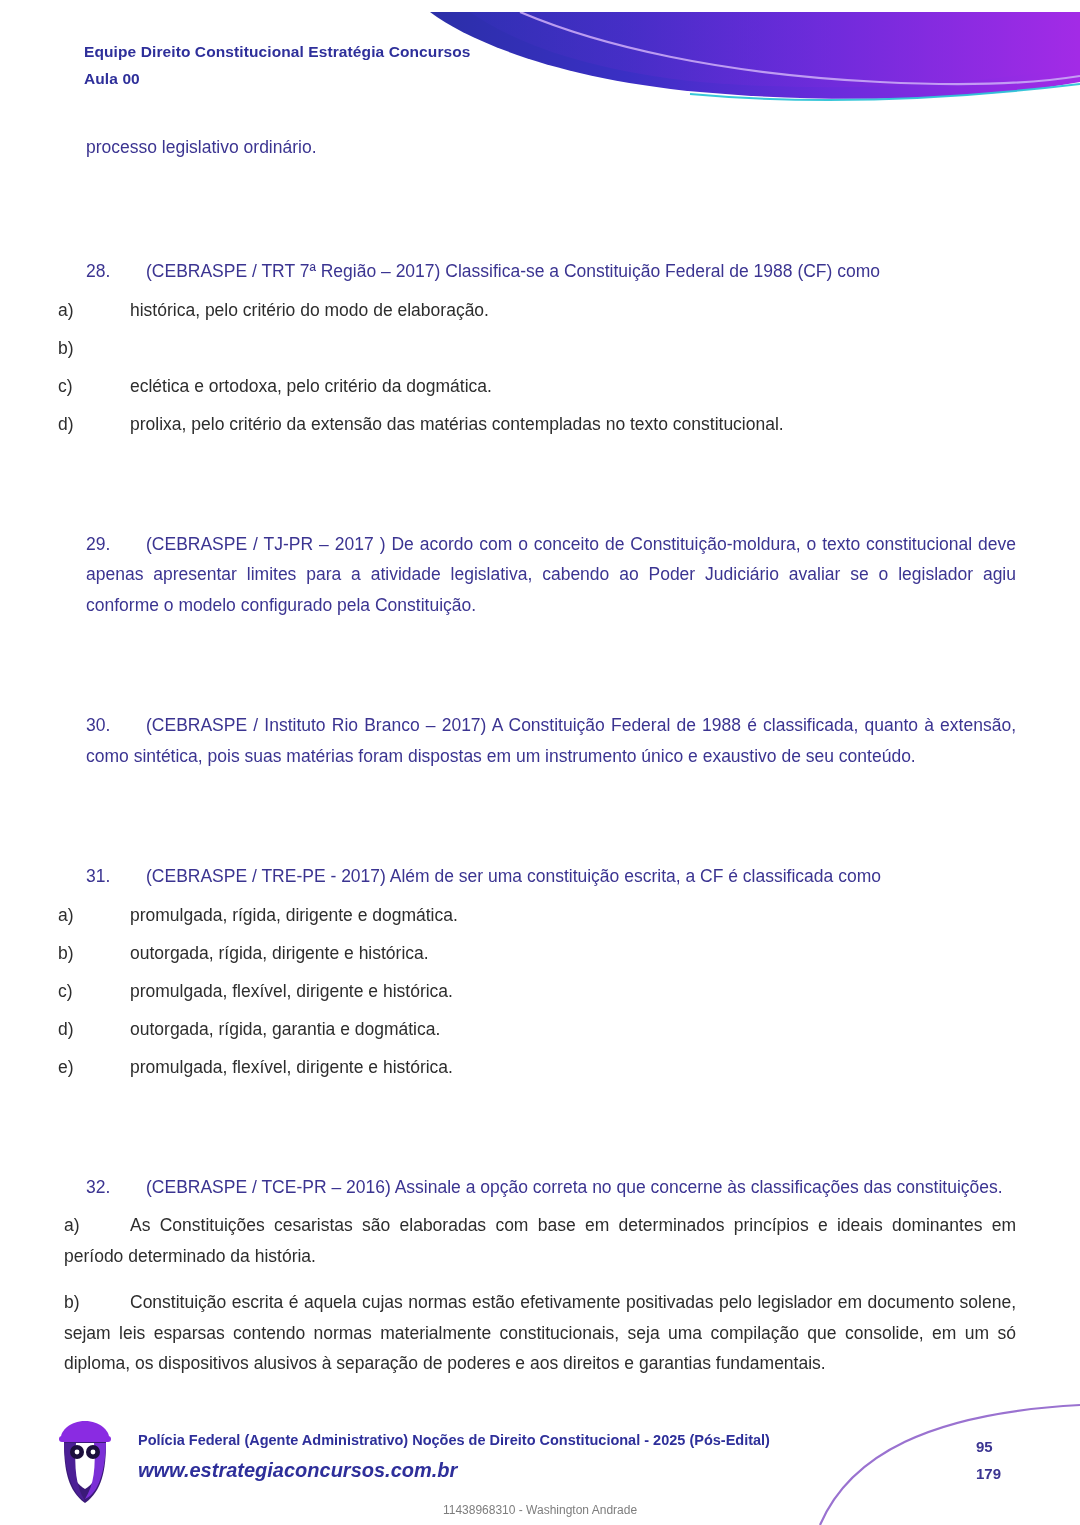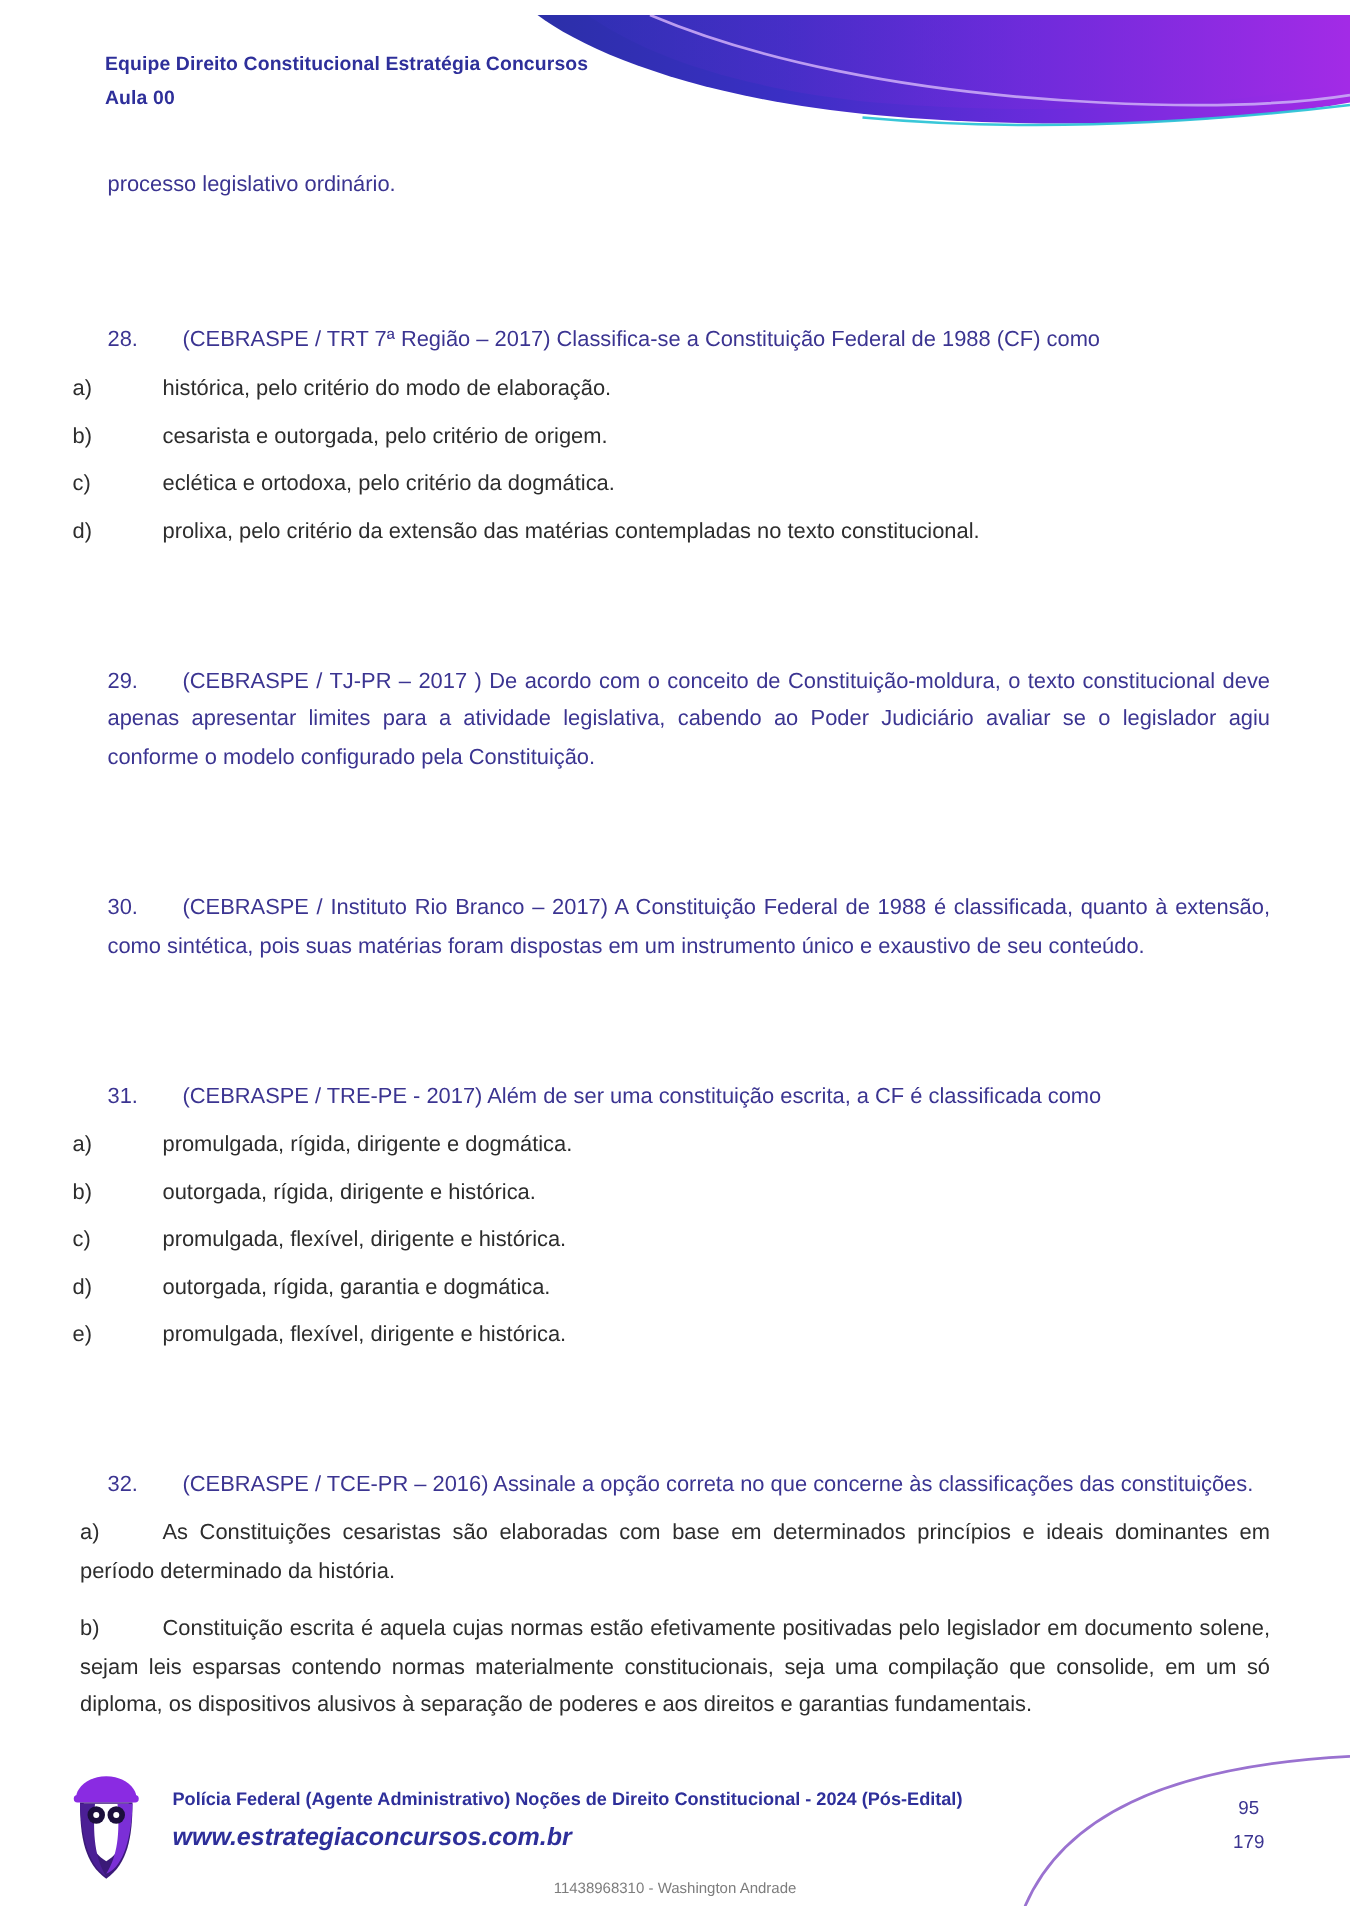--- a/index.html
+++ b/index.html
@@ -164,22 +164,23 @@
     font-weight: bold;
     font-style: italic;
     font-size: 20px;
     line-height: 30px;
     white-space: nowrap;
   }
   .page-numbers {
     position: absolute;
     right: 58px;
     top: 36px;
-    text-align: center;
+    text-align: left;
     width: 46px;
+    font-weight: bold;
   }
   .page-numbers div {
     color: #3b3491;
     font-size: 15px;
     line-height: 27px;
   }
   .watermark {
     position: absolute;
     left: 0;
     bottom: 4px;
@@ -235,21 +236,20 @@
     </div>
   </div>
   <div class="gap-xs"></div>
   <div class="opt-row">
     <span class="opt-letter">a)</span>
     <span class="opt-text">histórica, pelo critério do modo de elaboração.</span>
   </div>
   <div class="gap-xs"></div>
   <div class="opt-row">
     <span class="opt-letter">b)</span>
-    <span class="opt-text">cesarista e outorgada, pelo critério de origem.</span>
   </div>
   <div class="gap-xs"></div>
   <div class="opt-row">
     <span class="opt-letter">c)</span>
     <span class="opt-text">eclética e ortodoxa, pelo critério da dogmática.</span>
   </div>
   <div class="gap-xs"></div>
   <div class="opt-row">
     <span class="opt-letter">d)</span>
     <span class="opt-text">prolixa, pelo critério da extensão das matérias contempladas no texto constitucional.</span>
@@ -338,21 +338,21 @@
 
     <circle cx="21" cy="37" r="7" fill="#1c0f3d"></circle>
     <circle cx="37" cy="37" r="7" fill="#1c0f3d"></circle>
     <circle cx="21" cy="37" r="2.4" fill="#ffffff"></circle>
     <circle cx="37" cy="37" r="2.4" fill="#ffffff"></circle>
 
     <path d="M29 43 L 32.5 50 L 25.5 50 Z" fill="#ffffff"></path>
   </svg>
 
   <div class="footer-text">
-    <div class="footer-title">Polícia Federal (Agente Administrativo) Noções de Direito Constitucional - 2024 (Pós-Edital)</div>
+    <div class="footer-title">Polícia Federal (Agente Administrativo) Noções de Direito Constitucional - 2025 (Pós-Edital)</div>
     <div class="footer-site">www.estrategiaconcursos.com.br</div>
   </div>
 
   <div class="page-numbers">
     <div>95</div>
     <div>179</div>
   </div>
 
   <div class="watermark">11438968310 - Washington Andrade</div>
 </div>

